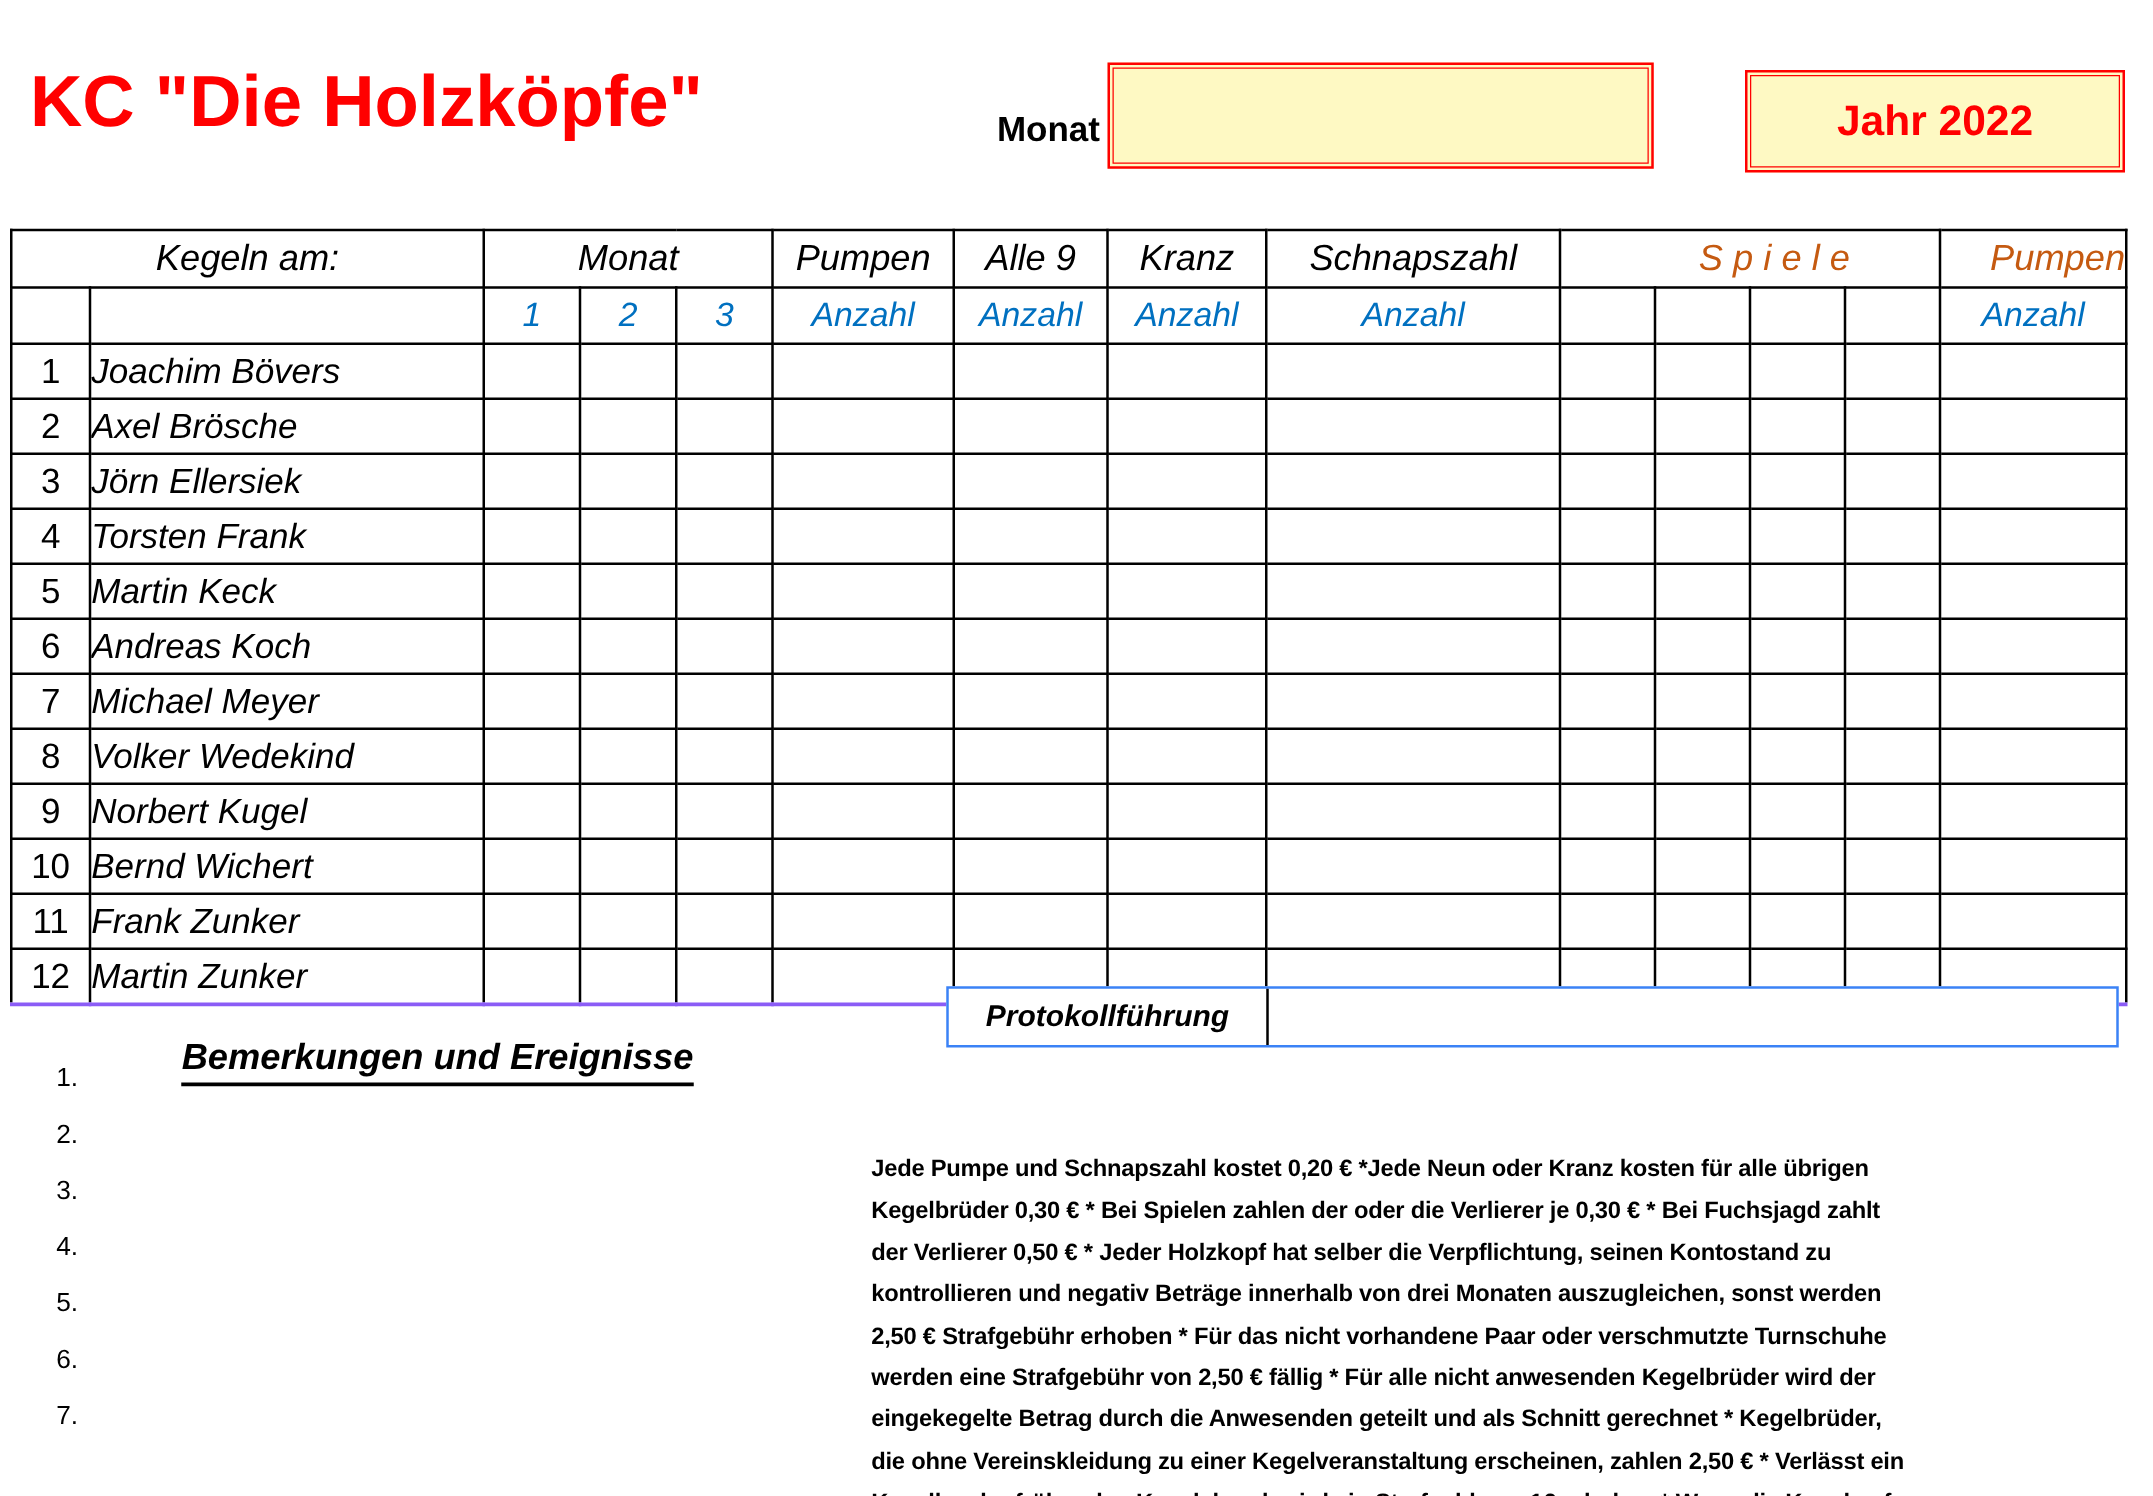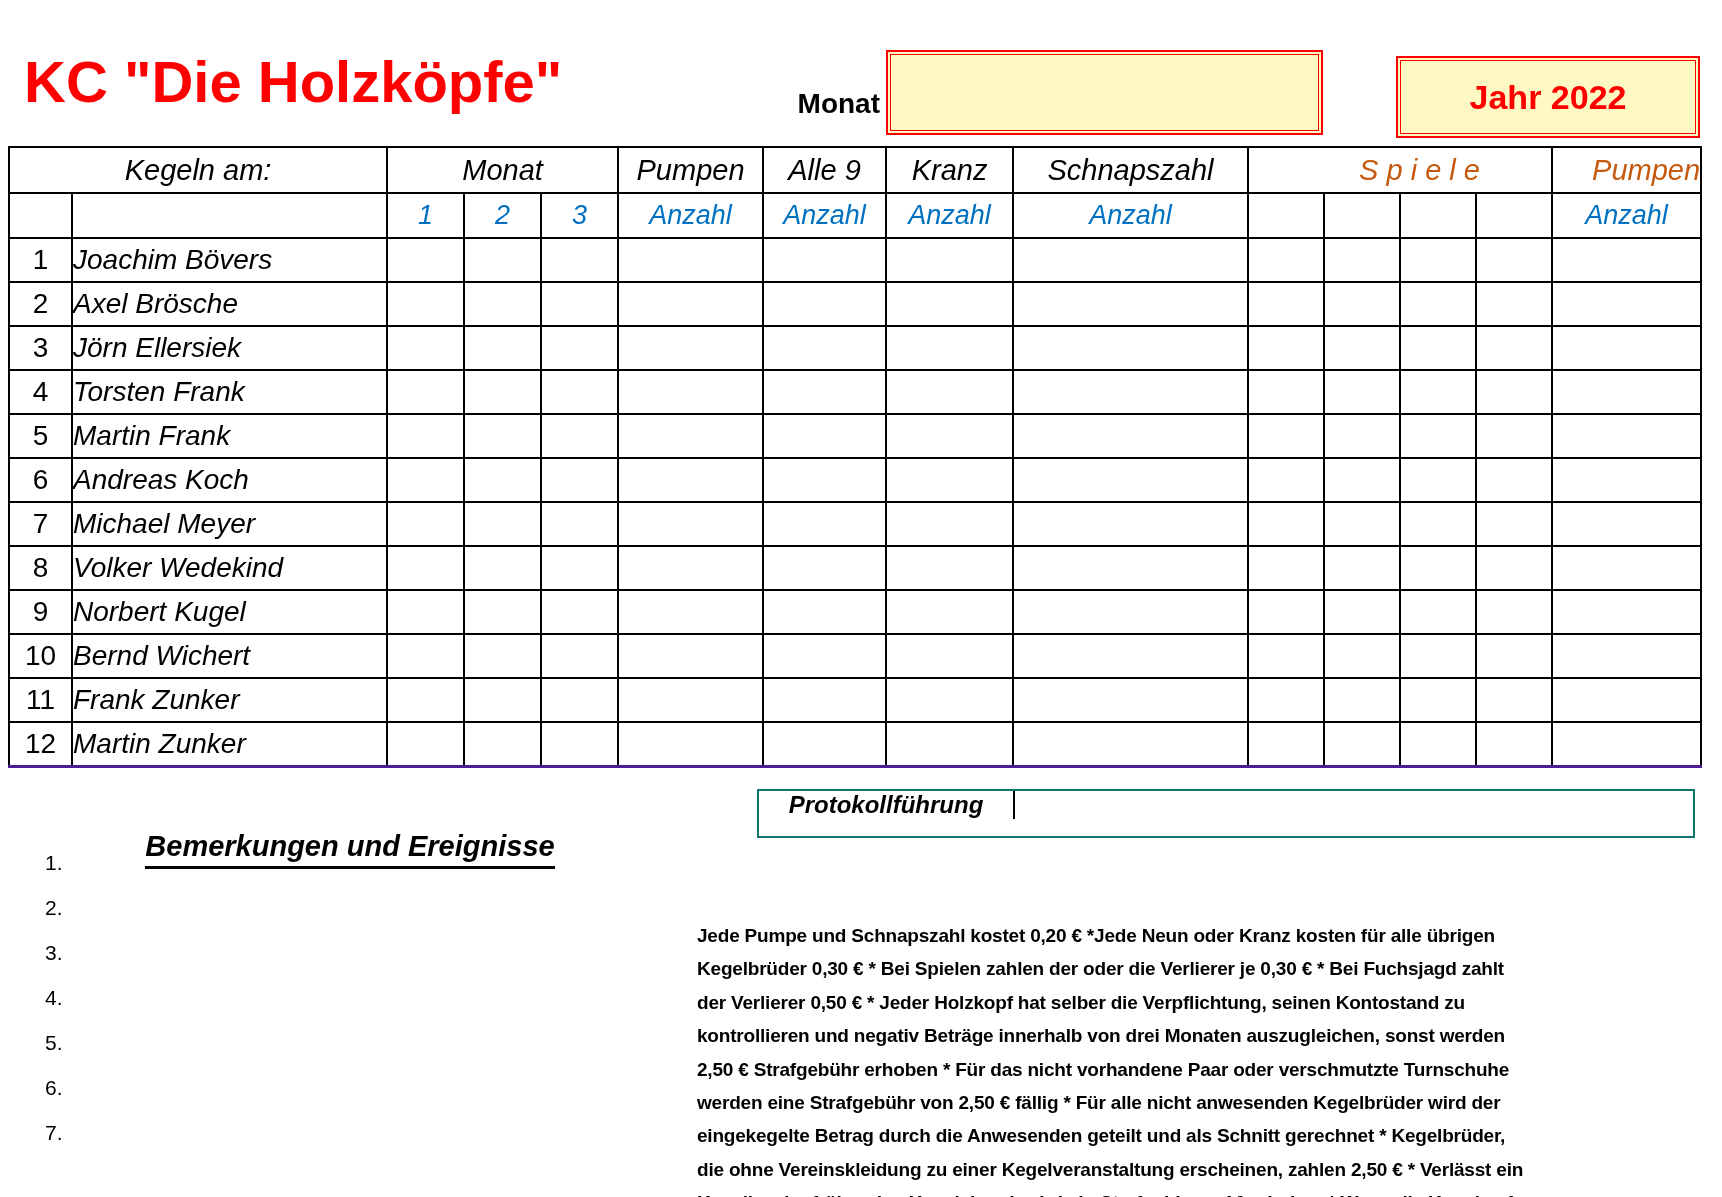--- a/index.html
+++ b/index.html
@@ -29,21 +29,21 @@
   .jahr-box .inner { font-size:34px; font-weight:bold; color:#FF0000; }
 
   
   table.score {
     position:absolute; left:8px; top:146px; width:1692px;
     border-collapse:collapse; table-layout:fixed; background:#fff;
   }
   table.score td, table.score th {
     border:2px solid #000; padding:0; overflow:hidden; white-space:nowrap;
   }
-  table.score { border-bottom:3px solid #4c1d95; }
+  table.score { border-bottom:3px solid #8b5cf6;margin-top:37px; }
   tr.group th {
     height:46px; font-size:29px; font-weight:normal; font-style:italic;
     text-align:center; vertical-align:middle;
   }
   tr.group th.orange { color:#C55A11;padding-left:39px; }
   tr.sub td {
     height:45px; font-size:27px; font-style:italic; color:#0070C0;
     text-align:center; vertical-align:middle;
   }
   tbody td { height:44px; vertical-align:middle; }
@@ -54,21 +54,21 @@
   
   .bem-heading-wrap { left:0; top:830px; width:700px; text-align:center; }
   .bem-heading {
     display:inline-block; font-size:29px; font-weight:bold; font-style:italic;
     border-bottom:3px solid #000; padding-bottom:3px;
   }
   .bem-num { left:45px; width:60px; font-size:21px; }
 
   .protokoll {
     left:757px; top:789px; width:938px; height:49px; display:flex;
-    border:2px solid #0f766e; background:#fff;flex-direction:column;
+    border:2px solid #3b82f6; background:#fff;
   }
   .protokoll .plabel {
     width:256px; border-right:2px solid #000; display:flex;
     align-items:center; justify-content:center;
     font-size:24px; font-weight:bold; font-style:italic;
   }
   .protokoll .pvalue { flex:1; }
 
   .rules {
     left:697px; top:919px; width:845px;
@@ -195,21 +195,21 @@
         <td class="sc"></td>
         <td class="sc"></td>
         <td class="sc"></td>
         <td class="sc"></td>
         <td class="sc"></td>
         <td class="sc"></td>
         <td class="sc"></td>
     </tr>
     <tr>
       <td class="num">5</td>
-      <td class="name">Martin Frank</td>
+      <td class="name">Martin Keck</td>
       <td class="sc"></td>
         <td class="sc"></td>
         <td class="sc"></td>
         <td class="sc"></td>
         <td class="sc"></td>
         <td class="sc"></td>
         <td class="sc"></td>
         <td class="sc"></td>
         <td class="sc"></td>
         <td class="sc"></td>

